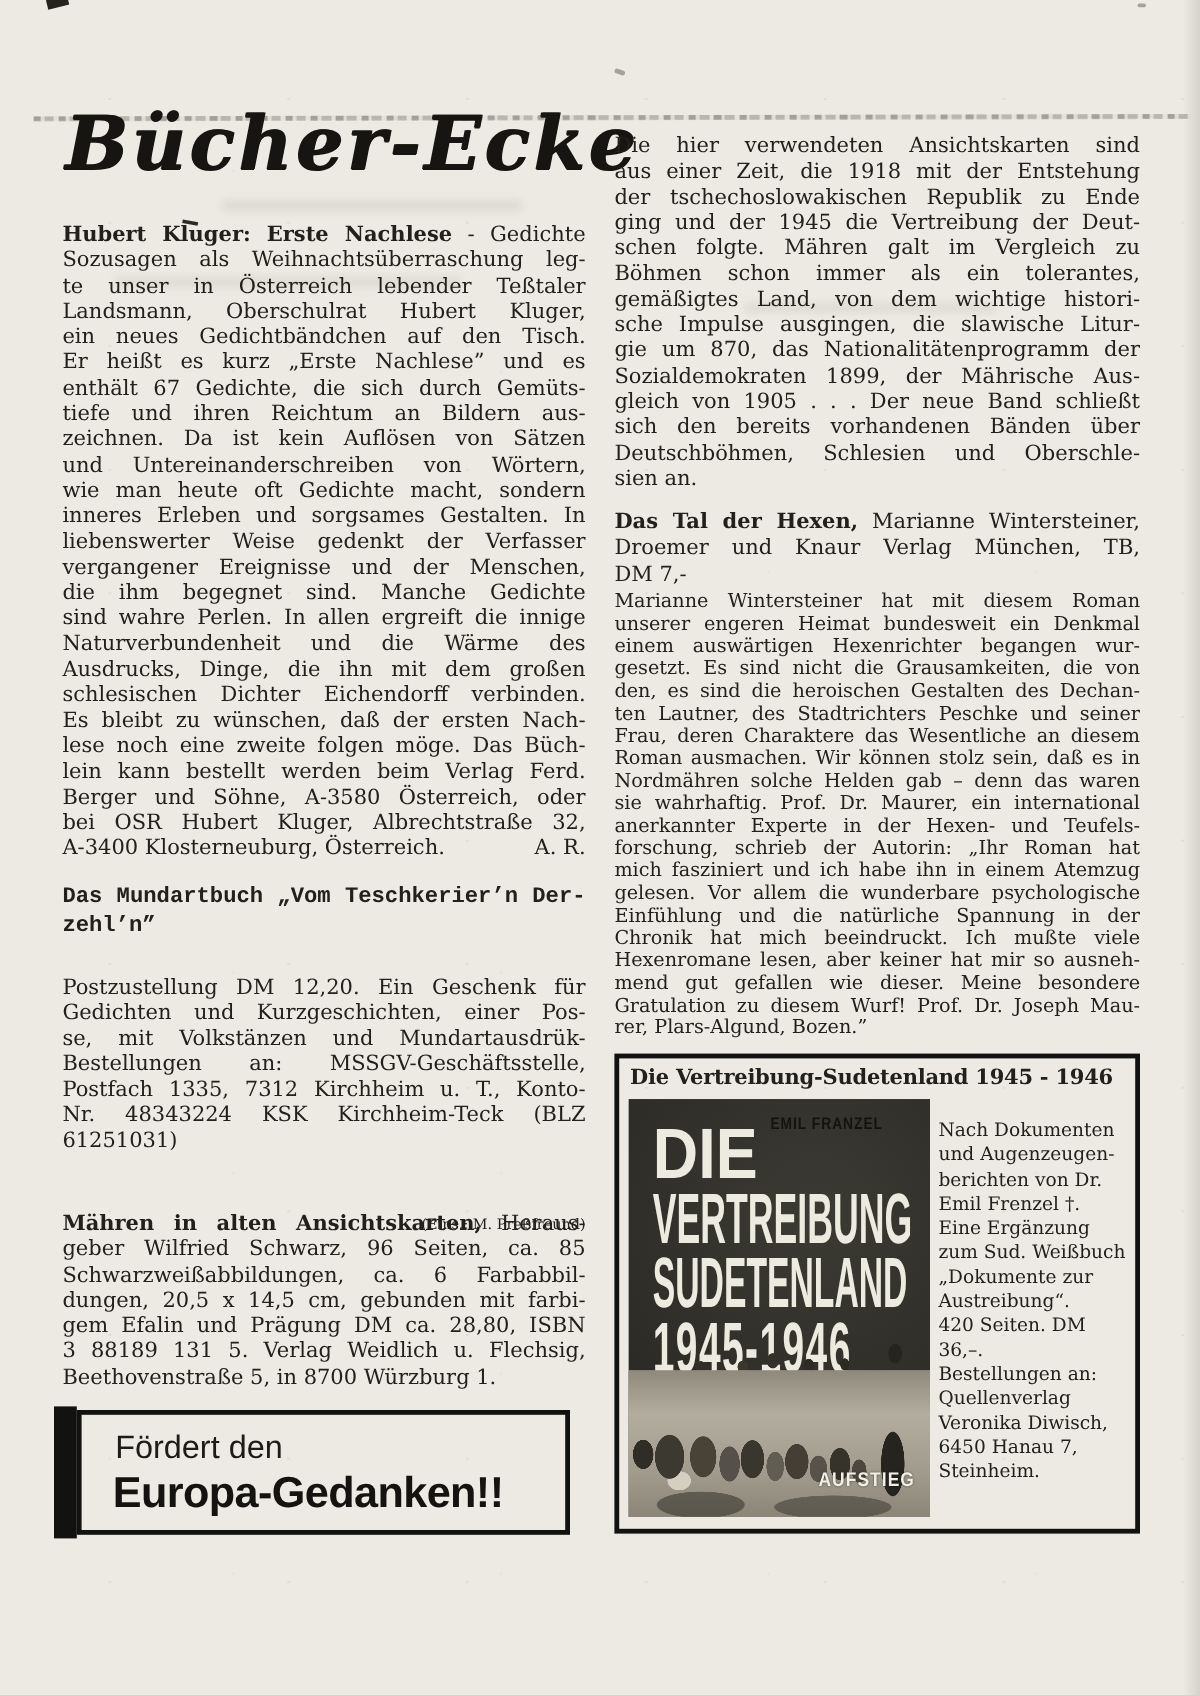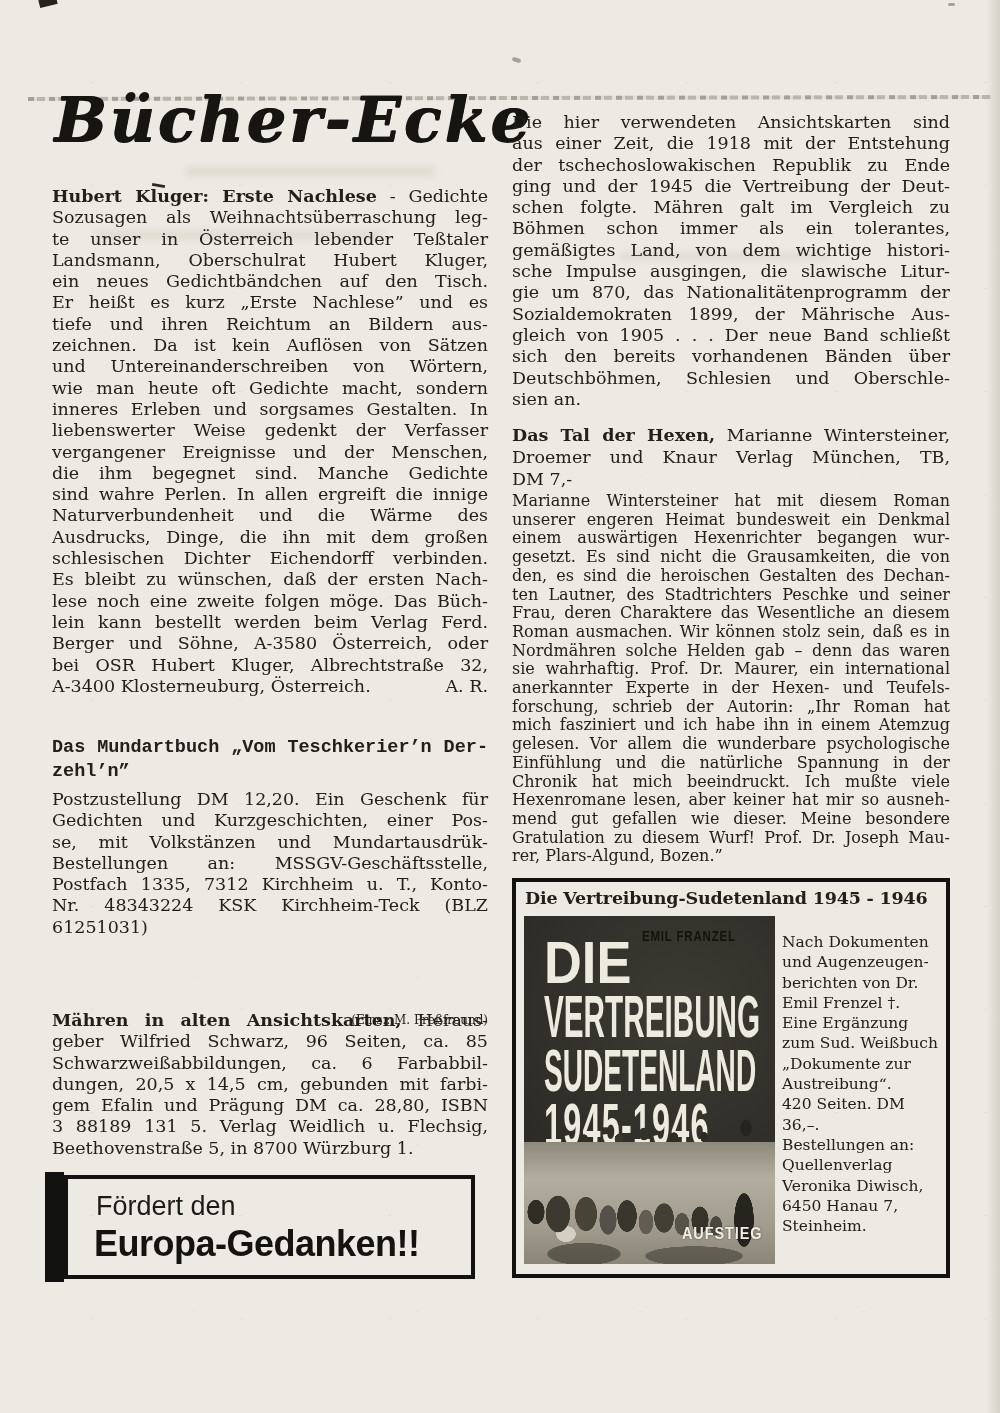--- a/index.html
+++ b/index.html
@@ -120,20 +120,21 @@
   <div class="abs masthead">Bücher-Ecke</div>
 
   <div class="abs leftcol body-main" style="top:186px;">
     <div class="ln"><b>Hubert Kluger: Erste Nachlese</b><span> - Gedichte</span></div>
     <div>
         <div class="ln">Sozusagen als Weihnachtsüberraschung leg-</div>
         <div class="ln">te unser in Österreich lebender Teßtaler</div>
         <div class="ln">Landsmann, Oberschulrat Hubert Kluger,</div>
         <div class="ln">ein neues Gedichtbändchen auf den Tisch.</div>
         <div class="ln">Er heißt es kurz „Erste Nachlese” und es</div>
+        <div class="ln">enthält 67 Gedichte, die sich durch Gemüts-</div>
         <div class="ln">tiefe und ihren Reichtum an Bildern aus-</div>
         <div class="ln">zeichnen. Da ist kein Auflösen von Sätzen</div>
         <div class="ln">und Untereinanderschreiben von Wörtern,</div>
         <div class="ln">wie man heute oft Gedichte macht, sondern</div>
         <div class="ln">inneres Erleben und sorgsames Gestalten. In</div>
         <div class="ln">liebenswerter Weise gedenkt der Verfasser</div>
         <div class="ln">vergangener Ereignisse und der Menschen,</div>
         <div class="ln">die ihm begegnet sind. Manche Gedichte</div>
         <div class="ln">sind wahre Perlen. In allen ergreift die innige</div>
         <div class="ln">Naturverbundenheit und die Wärme des</div>
@@ -150,21 +151,21 @@
       <span>A. R.</span>
     </div>
   </div>
 
   <div class="abs leftcol h2" style="top:736px;">
     <div>
         <div class="ln">Das Mundartbuch „Vom Teschkerier’n Der-</div>
         <div class="ln last">zehl’n”</div>
       </div>
   </div>
-  <div class="abs leftcol body-main" style="top:789px;">
+  <div class="abs leftcol body-main" style="top:813px;">
     <div>
         <div class="ln">Postzustellung DM 12,20. Ein Geschenk für</div>
         <div class="ln">Gedichten und Kurzgeschichten, einer Pos-</div>
         <div class="ln">se, mit Volkstänzen und Mundartausdrük-</div>
         <div class="ln">Bestellungen an: MSSGV-Geschäftsstelle,</div>
         <div class="ln">Postfach 1335, 7312 Kirchheim u. T., Konto-</div>
         <div class="ln">Nr. 48343224 KSK Kirchheim-Teck (BLZ</div>
         <div class="ln last">61251031)</div>
       </div>
   </div>

